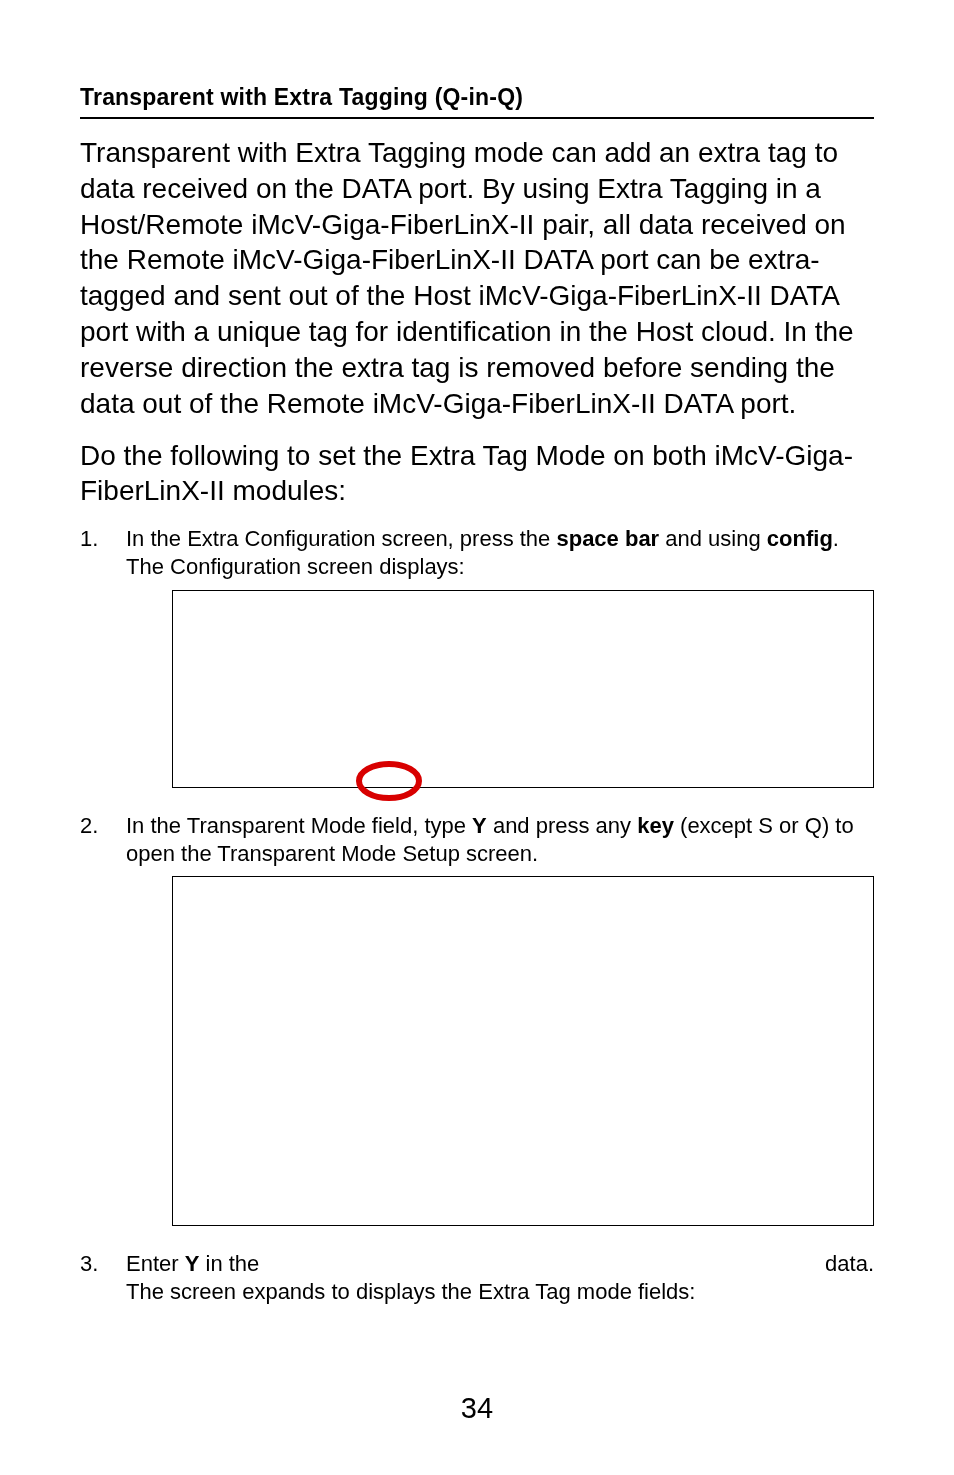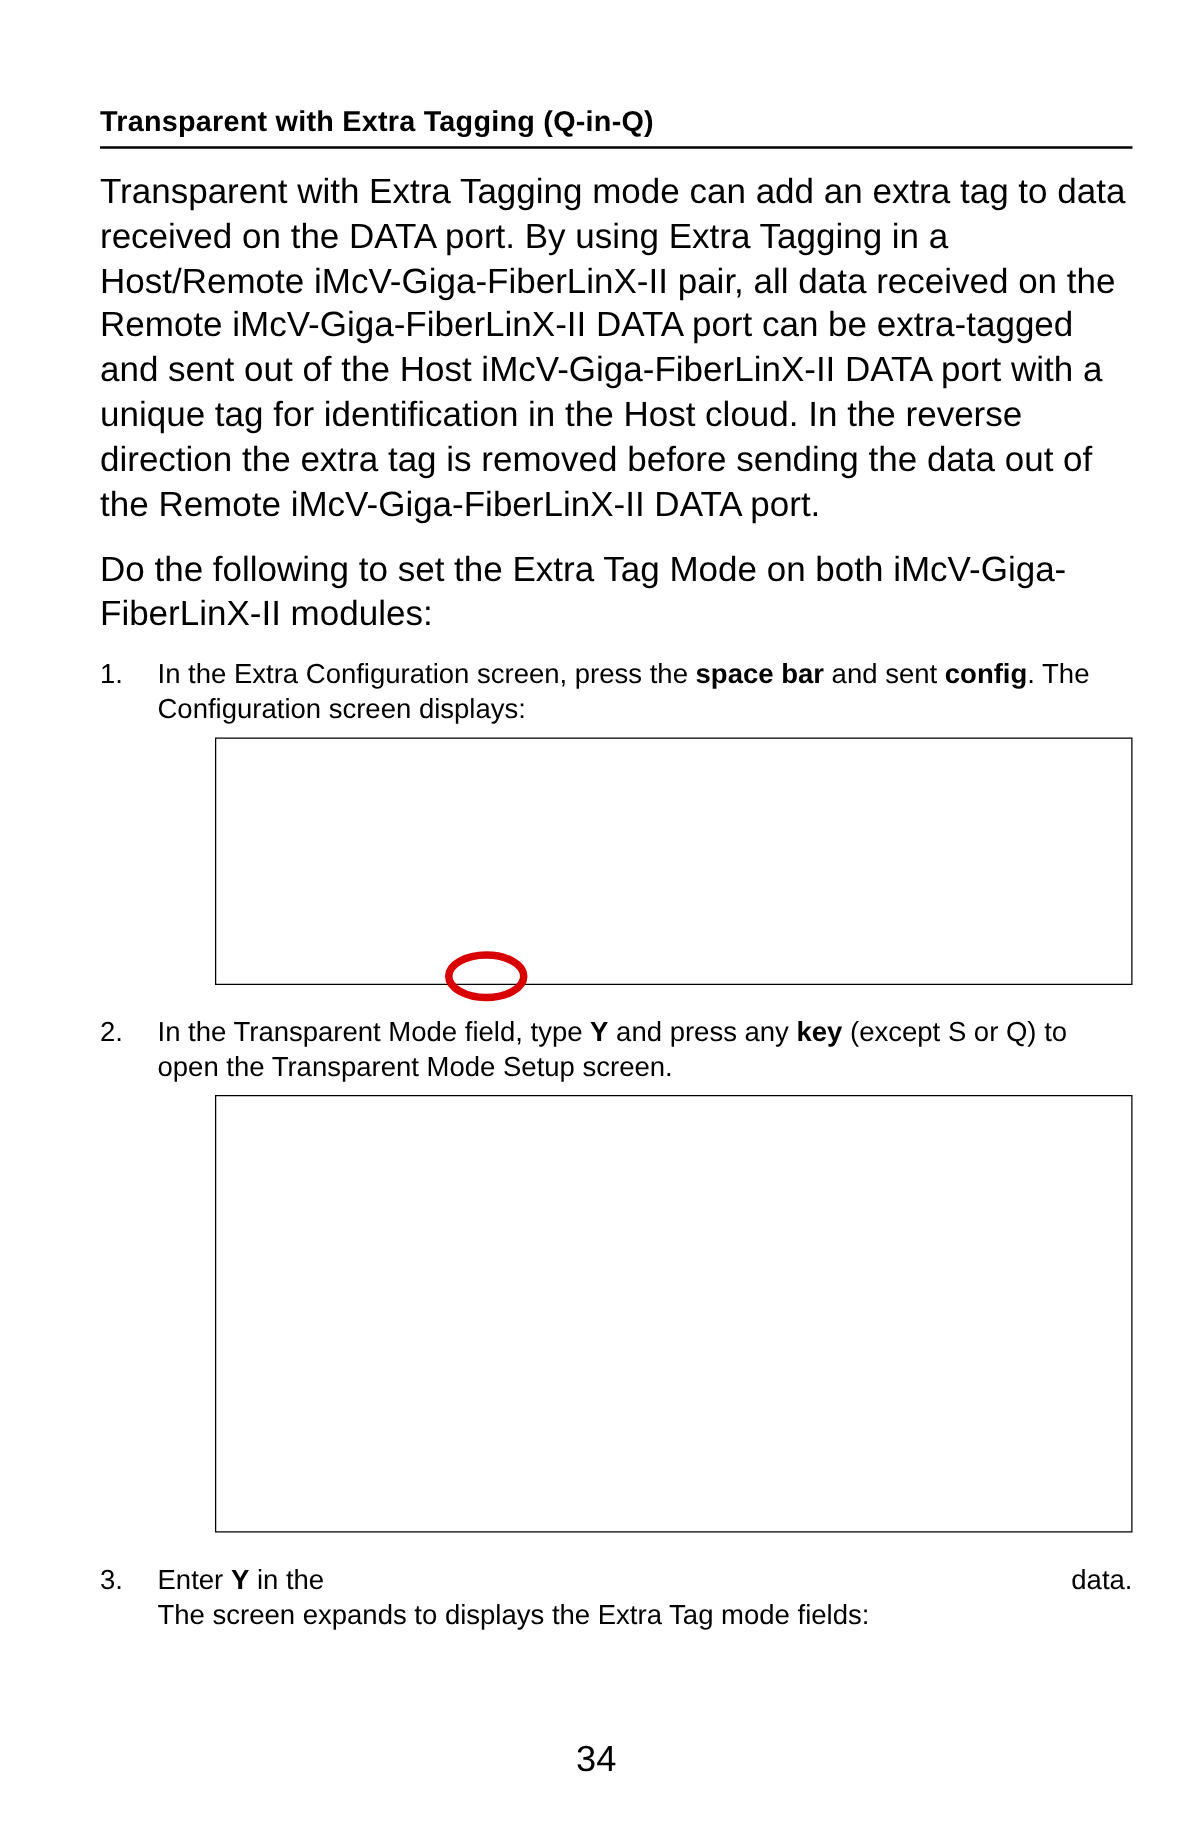--- a/index.html
+++ b/index.html
@@ -7,21 +7,21 @@
     margin: 0;
     padding: 0;
     background: #fff;
     font-family: "Times New Roman", Times, serif;
     color: #000;
   }
   .page {
     width: 954px;
     height: 1475px;
     box-sizing: border-box;
-    padding: 84px 48px 0 80px;
+    padding: 84px 80px 0 80px;
     position: relative;
   }
   .section-title {
     font-family: "Arial Black", Futura, Arial, sans-serif;
     font-weight: 900;
     font-size: 23px;
     letter-spacing: 0.2px;
     margin: 0 0 6px 0;
   }
   .rule {
@@ -102,21 +102,21 @@
   <p class="body-text">Transparent with Extra Tagging mode can add an extra tag to data received on the DATA port.  By using Extra Tagging in a Host/Remote iMcV-Giga-FiberLinX-II pair, all data received on the Remote iMcV-Giga-FiberLinX-II DATA port can be extra-tagged and sent out of the Host iMcV-Giga-FiberLinX-II DATA port with a unique tag for identification in the Host cloud.  In the reverse direction the extra tag is removed before sending the data out of the Remote iMcV-Giga-FiberLinX-II DATA port.</p>
 
   <p class="body-text">Do the following to set the Extra Tag Mode on both iMcV-Giga-FiberLinX-II modules:</p>
 
   <ol class="list">
 
     <li class="li">
       <span class="num">1.</span>
       <div class="licontent">
         <span>
-          <span>In the Extra Configuration screen, press the </span><span class="bold">space bar</span><span> and sent </span><span class="bold">config</span><span>.   The Configuration screen displays:</span>
+          <span>In the Extra Configuration screen, press the </span><span class="bold">space bar</span><span> and using </span><span class="bold">config</span><span>.   The Configuration screen displays:</span>
         </span>
         <div class="screenshot-frame frame1">
           <div class="red-oval">
             <svg width="72" height="44" viewBox="0 0 72 44">
               <ellipse cx="36" cy="22" rx="30" ry="17" fill="none" stroke="#d80000" stroke-width="6"></ellipse>
             </svg>
           </div>
         </div>
       </div>
     </li>

